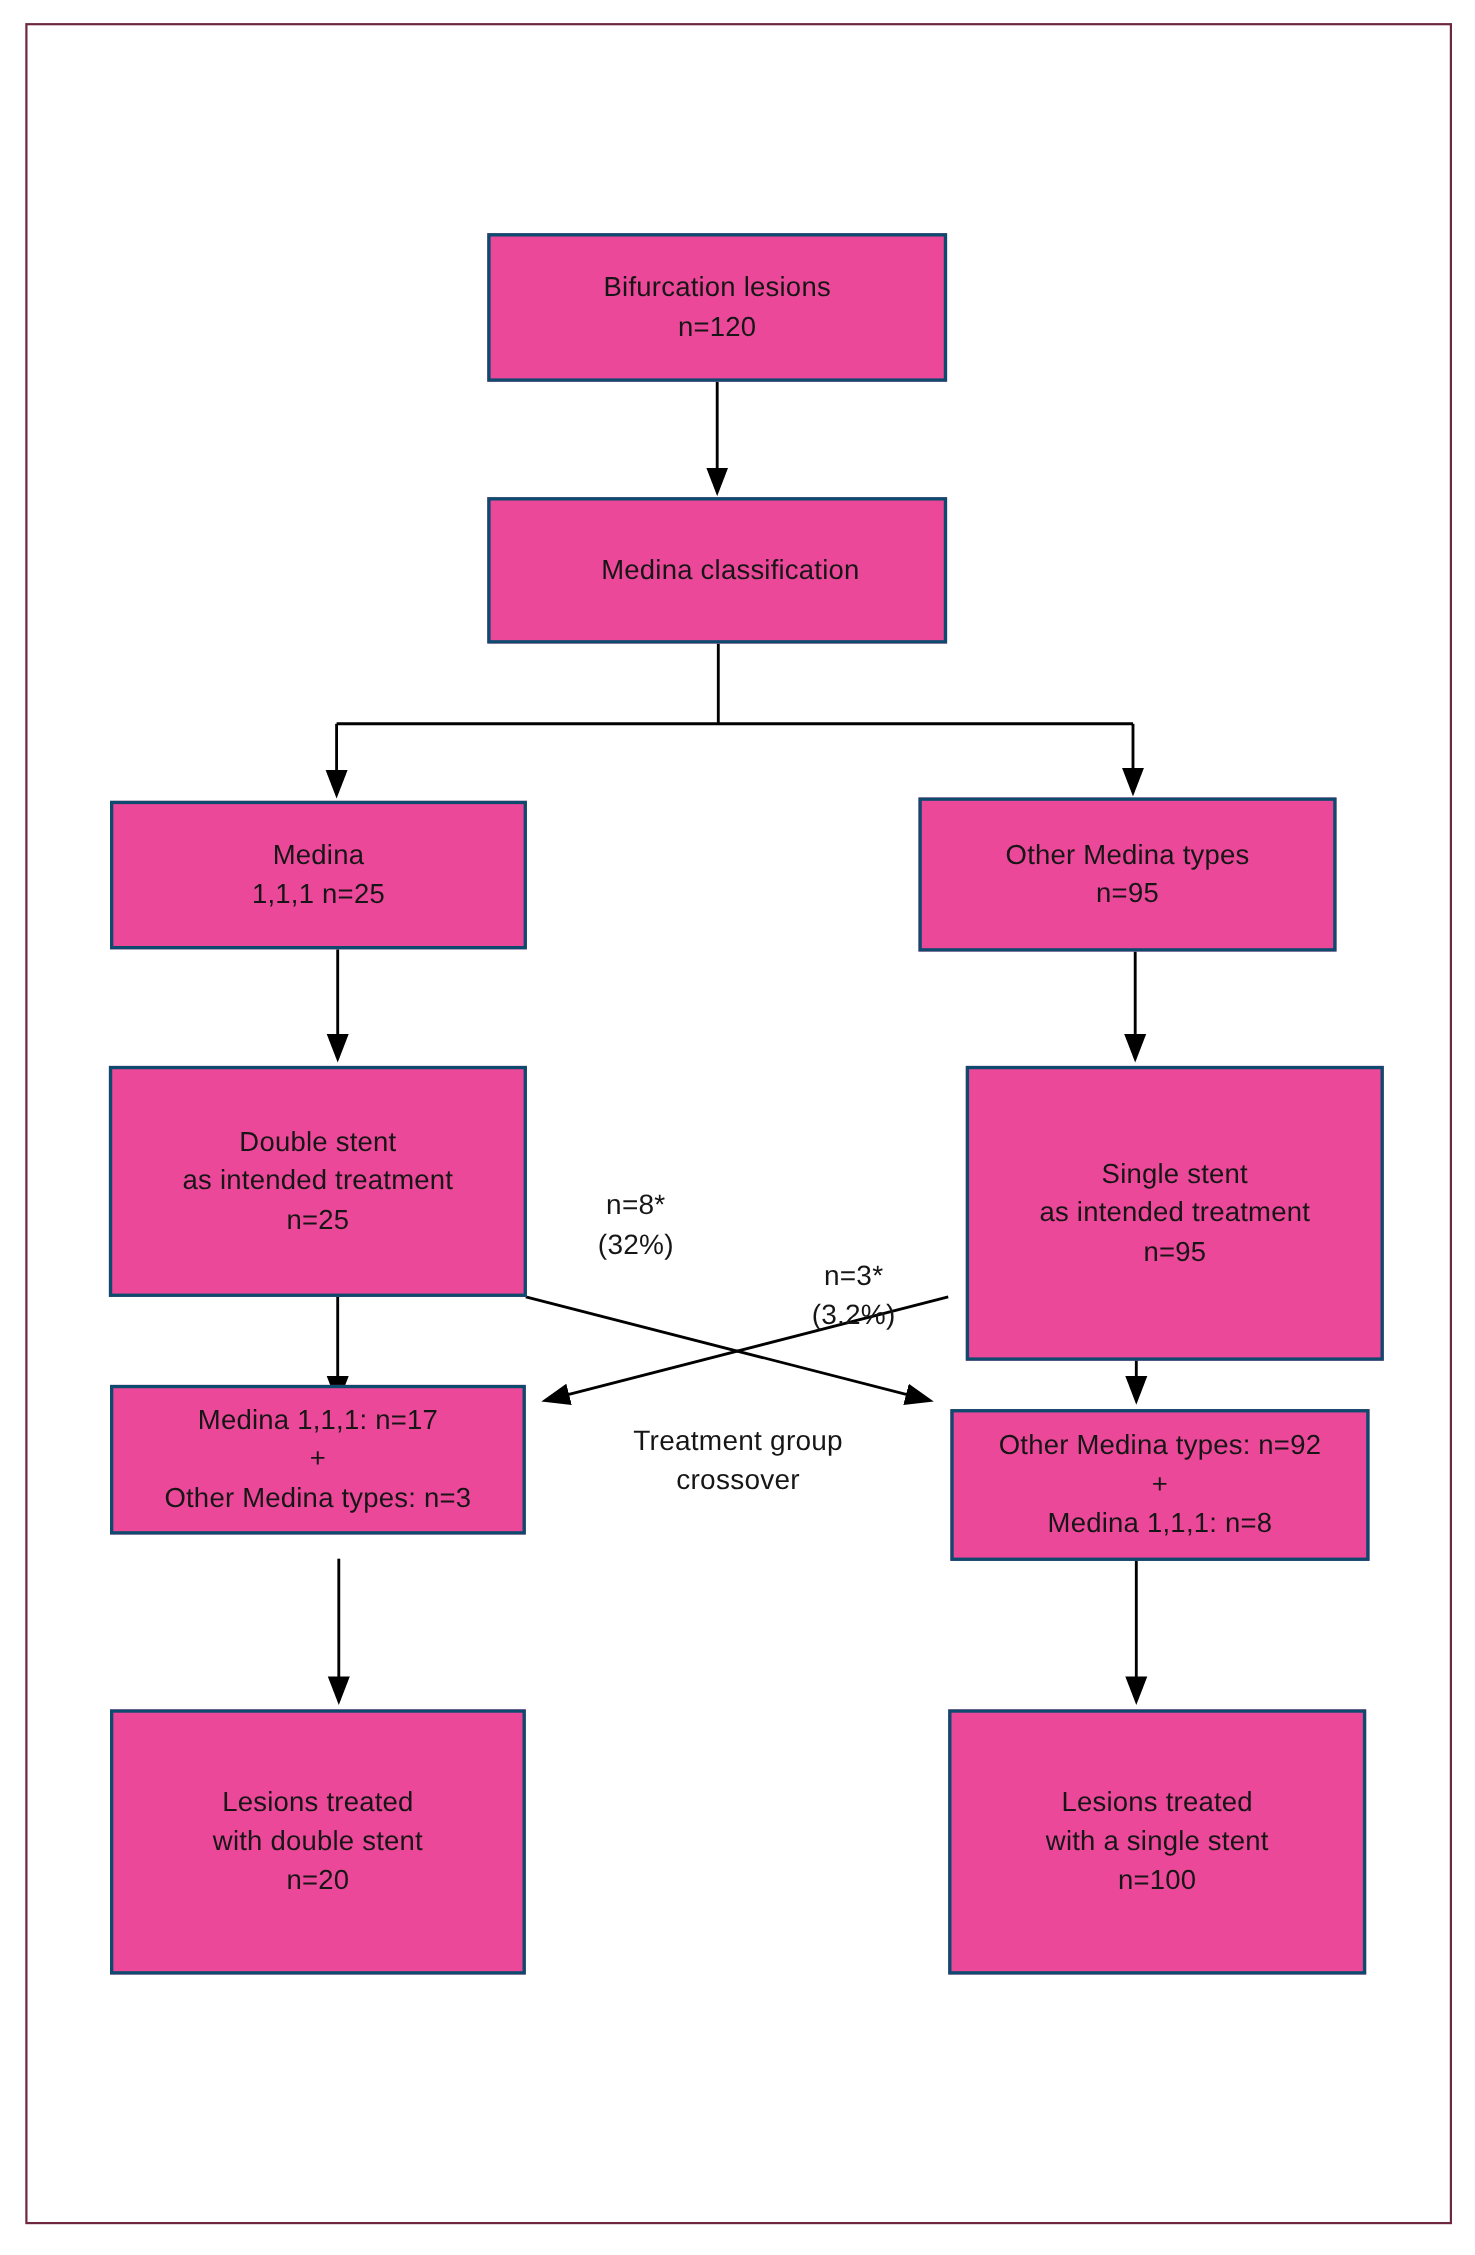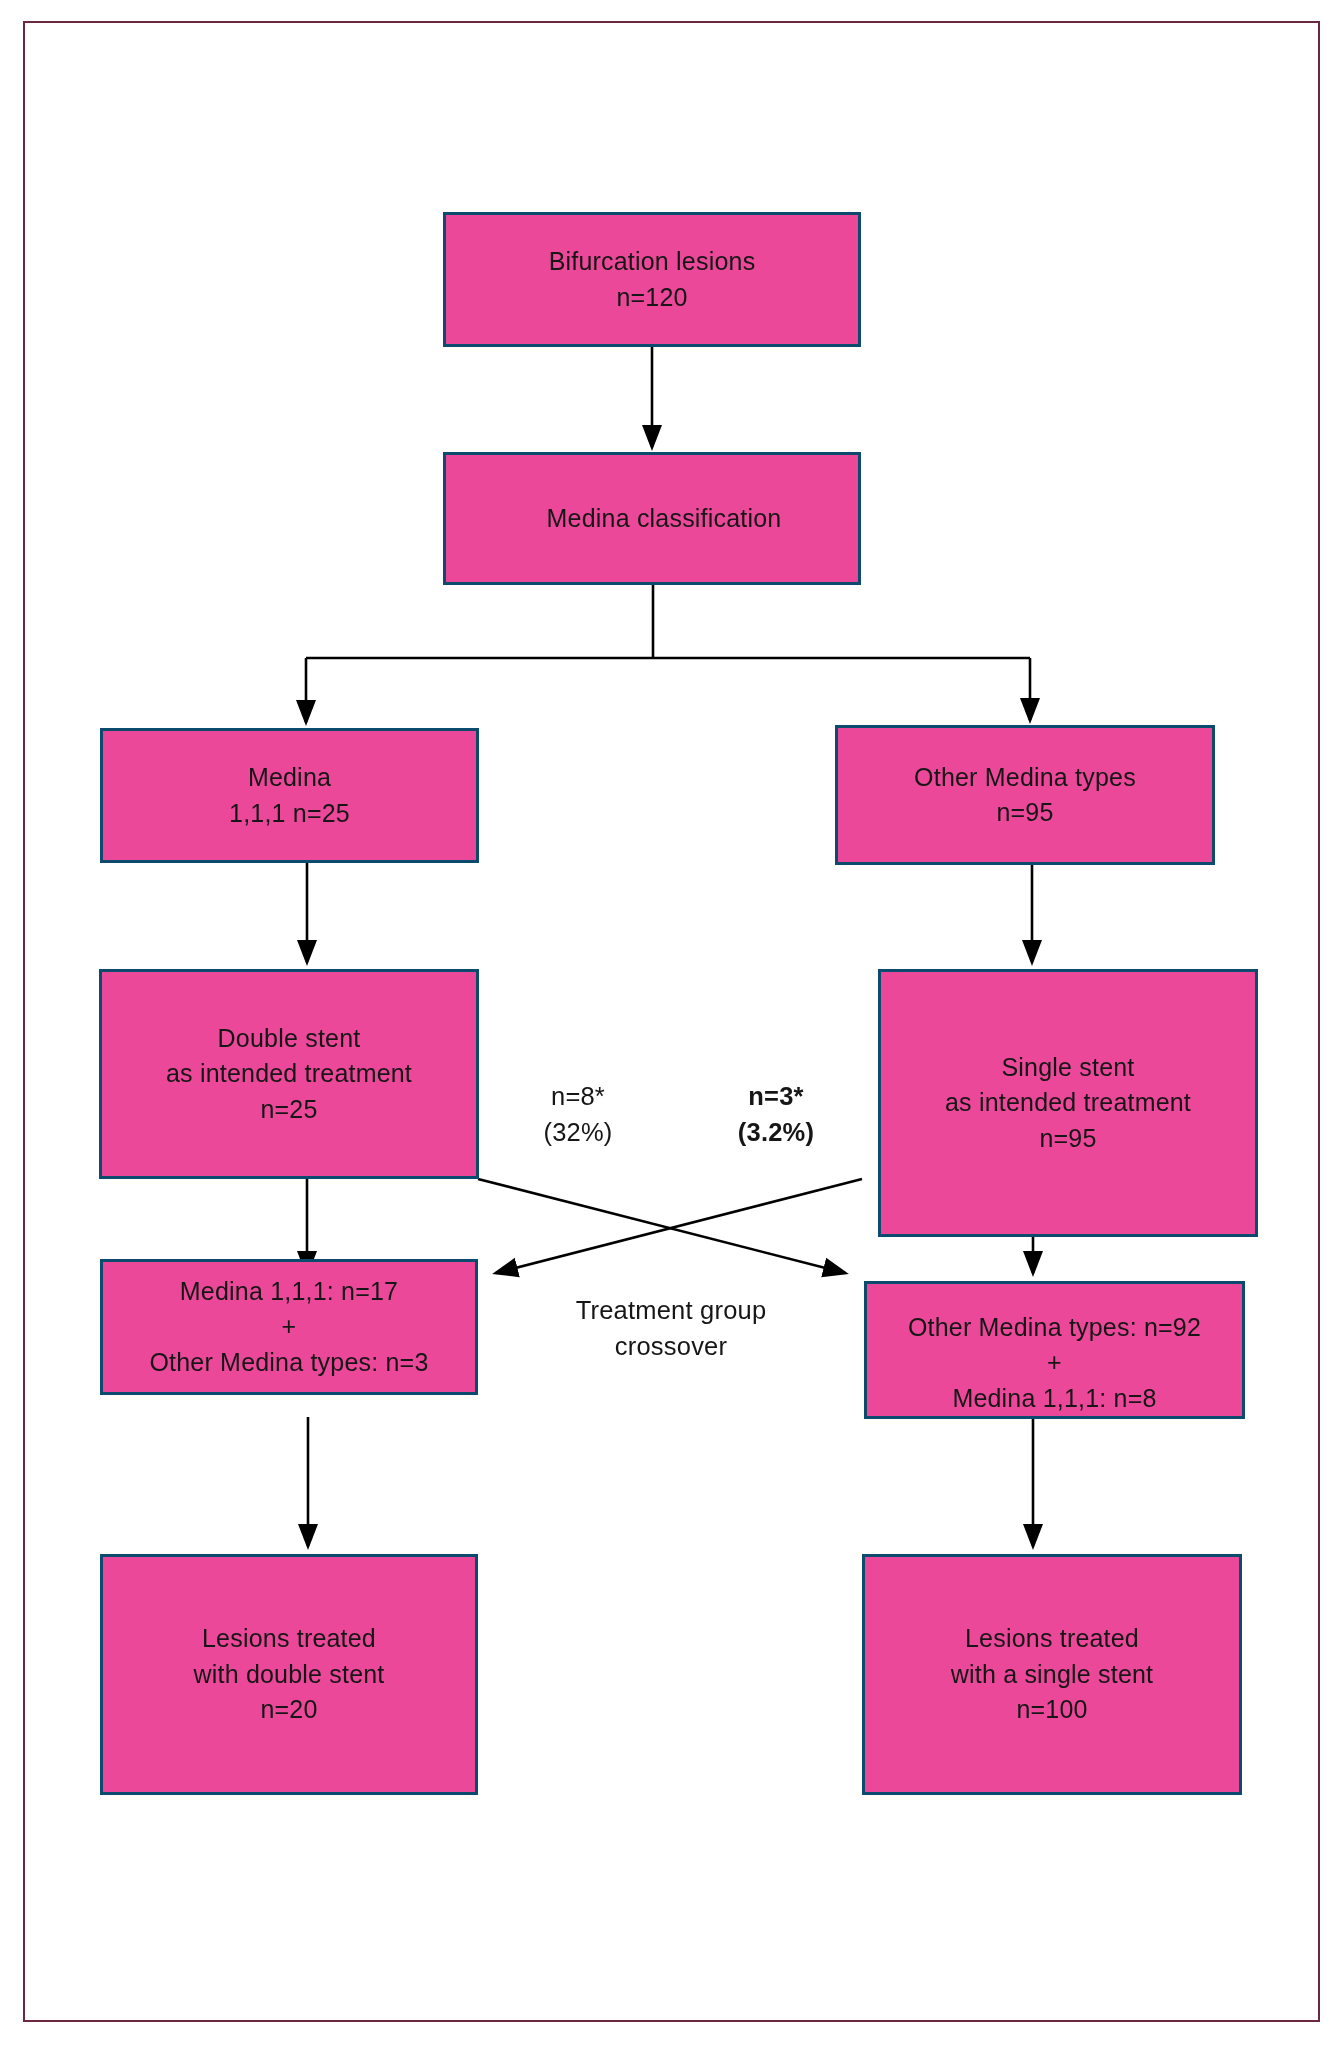--- a/index.html
+++ b/index.html
@@ -103,21 +103,21 @@
   <div>as intended treatment</div>
   <div>n=95</div>
 </div>
 
 <div class="node" style="left:100px; top:1259px; width:378px; height:136px;">
   <div>Medina 1,1,1: n=17</div>
   <div>+</div>
   <div>Other Medina types: n=3</div>
 </div>
 
-<div class="node" style="left:864px; top:1281px; width:381px; height:138px;justify-content:flex-end;">
+<div class="node" style="left:864px; top:1281px; width:381px; height:138px;">
   <div>Other Medina types: n=92</div>
   <div>+</div>
   <div>Medina 1,1,1: n=8</div>
 </div>
 
 <div class="node" style="left:100px; top:1554px; width:378px; height:241px;">
   <div>Lesions treated</div>
   <div>with double stent</div>
   <div>n=20</div>
 </div>
@@ -126,21 +126,21 @@
   <div>Lesions treated</div>
   <div>with a single stent</div>
   <div>n=100</div>
 </div>
 
 <div class="ann" style="left:578px; top:1078px;">
   <div>n=8*</div>
   <div>(32%)</div>
 </div>
 
-<div class="ann" style="left:776px; top:1078px;font-weight:bold;">
+<div class="ann" style="left:776px; top:1142px;">
   <div>n=3*</div>
   <div>(3.2%)</div>
 </div>
 
 <div class="ann" style="left:671px; top:1292px;">
   <div>Treatment group</div>
   <div>crossover</div>
 </div>
 
 </body></html>

